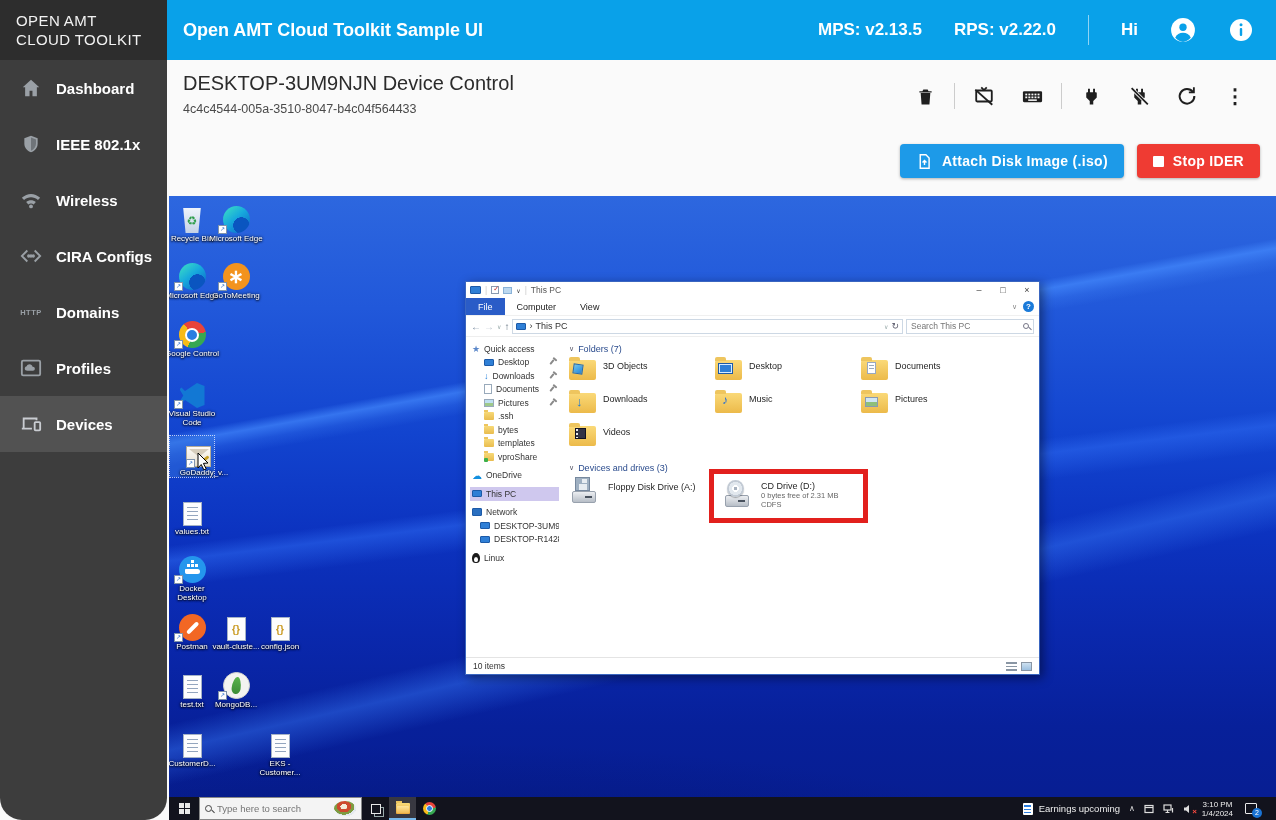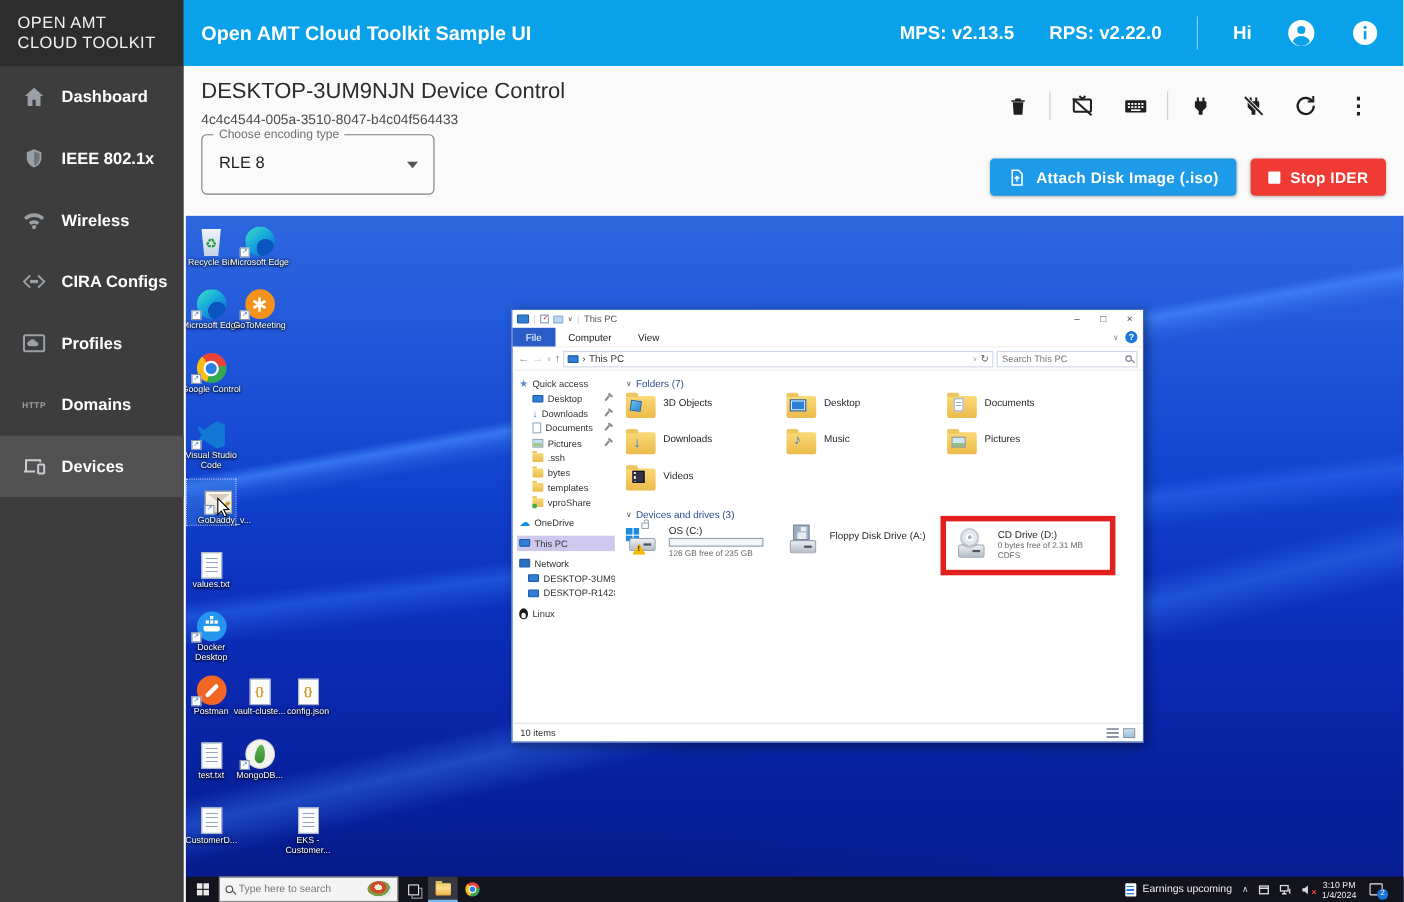--- a/index.html
+++ b/index.html
@@ -1,20 +1,20 @@
 <!DOCTYPE html>
 <html><head>
 <meta charset="utf-8">
 <style>
   * { margin:0; padding:0; box-sizing:border-box; }
   html,body { width:1276px; height:820px; overflow:hidden; }
   body { font-family:"Liberation Sans", sans-serif; position:relative; background:#fafafa; }
 
   
-  .sidebar { position:absolute; left:0; top:0; width:167px; height:820px; background:#3d3d3d; z-index:30; }
+  .sidebar { position:absolute; left:0; top:0; width:167px; height:820px; background:#3d3d3d; z-index:30;border-radius:22px; }
   .logo { height:60px; background:#2d2d2d; color:#f2f2f2; font-size:15px; line-height:19px; padding:11px 0 0 16px; letter-spacing:.4px; }
   .nav-item { height:56px; display:flex; align-items:center; padding-left:18px; cursor:pointer; }
   .nav-item.active { background:#525252; }
   .nav-item .nicon { width:26px; margin-right:12px; display:flex; align-items:center; justify-content:center; color:#9aa0a6; }
   .nav-item .nlabel { color:#fff; font-weight:bold; font-size:15px; }
   .http-badge { font-size:7.5px; font-weight:bold; color:#9aa0a6; letter-spacing:.5px; }
 
   
   .header { position:absolute; left:167px; top:0; width:1109px; height:60px; background:#09a1e9; display:flex; align-items:center; z-index:30; }
   .header-title { color:#fff; font-size:18px; font-weight:bold; margin-left:16px; }
@@ -252,31 +252,31 @@
         <svg width="22" height="22" viewBox="0 0 24 24" fill="none" stroke="#9aa0a6" stroke-width="2">
           <path d="M8 6l-6 6 6 6M16 6l6 6-6 6"></path>
           <circle cx="9.5" cy="12" r="0.8" fill="#9aa0a6"></circle>
           <circle cx="12" cy="12" r="0.8" fill="#9aa0a6"></circle>
           <circle cx="14.5" cy="12" r="0.8" fill="#9aa0a6"></circle>
         </svg>
       </span>
     <span class="nlabel">CIRA Configs</span>
   </div>
   <div class="nav-item">
+    <span class="nicon http-badge">HTTP</span>
+    <span class="nlabel">Domains</span>
+  </div>
+  <div class="nav-item">
     <span class="nicon">
         <svg width="22" height="22" viewBox="0 0 24 24">
           <rect x="2" y="4" width="20" height="16" rx="1.5" fill="none" stroke="#9aa0a6" stroke-width="2"></rect>
           <path d="M8 15c-1.6 0-2.8-1.1-2.8-2.5 0-1.2.9-2.2 2.1-2.4C7.8 8.8 9 8 10.4 8c1.7 0 3 1.1 3.3 2.6h.4c1.2 0 2.1 1 2.1 2.2S15.3 15 14.1 15z" fill="#9aa0a6"></path>
         </svg>
       </span>
     <span class="nlabel">Profiles</span>
-  </div>
-  <div class="nav-item">
-    <span class="nicon http-badge">HTTP</span>
-    <span class="nlabel">Domains</span>
   </div>
   <div class="nav-item active">
     <span class="nicon">
         <svg width="22" height="22" viewBox="0 0 24 24" fill="none" stroke="#c9ccd1" stroke-width="2">
           <path d="M2 17h11M4 17V6h14v2"></path>
           <rect x="16" y="10" width="6" height="9" rx="1"></rect>
         </svg>
       </span>
     <span class="nlabel">Devices</span>
   </div>
@@ -302,25 +302,20 @@
           <rect x="10.8" y="10" width="2.4" height="8" rx="1" fill="#09a1e9"></rect>
           <circle cx="12" cy="6.8" r="1.5" fill="#09a1e9"></circle>
         </svg>
       </span>
   </div>
 </div>
 
 <div class="control">
   <div class="dc-title">DESKTOP-3UM9NJN Device Control</div>
   <div class="dc-guid">4c4c4544-005a-3510-8047-b4c04f564433</div>
-  <div class="enc-select">
-    <span class="enc-label">Choose encoding type</span>
-    <span class="enc-value">RLE 8</span>
-    <span class="enc-caret"></span>
-  </div>
   <div class="iconbar">
     <span class="tbtn">
         <svg width="21" height="21" viewBox="0 0 24 24" fill="#1f1f1f">
           <path d="M6.5 8h11l-1 13h-9zM9.5 4h5l1 2H19v1.5H5V6h3.5z"></path>
         </svg>
       </span>
     <span class="tdiv"></span>
     <span class="tbtn">
         <svg width="22" height="22" viewBox="0 0 24 24" fill="none" stroke="#1f1f1f" stroke-width="2">
           <path d="M9 2.5l3 3 3-3"></path>
@@ -654,38 +649,20 @@
                 <span class="ov ov-film"></span>
               </span>
               <span class="tlabel">Videos</span>
             </div>
         </div>
         <div class="ghead">
             <span class="gchev">∨</span>
             <span>Devices and drives (3)</span>
           </div>
         <div class="dgrid">
-          <div class="tile dtile1">
-            <span class="drive-ic">
-              <span class="winlogo">
-                  <span></span>
-                  <span></span>
-                  <span></span>
-                  <span></span>
-                </span>
-              <span class="dlock"></span>
-              <span class="drv"></span>
-              <span class="dwarn"></span>
-            </span>
-            <span class="dinfo">
-              <span class="dname">OS (C:)</span>
-              <span class="dbar"><span class="dbar-fill" style="width:46%"></span></span>
-              <span class="ddetail">126 GB free of 235 GB</span>
-            </span>
-          </div>
           <div class="tile dtile2">
             <span class="drive-ic">
                 <span class="floppy"></span>
                 <span class="drv" style="top:14px;"></span>
               </span>
             <span class="dinfo" style="padding-top:5px;">
                 <span class="dname">Floppy Disk Drive (A:)</span>
               </span>
           </div>
           <div class="redbox">

